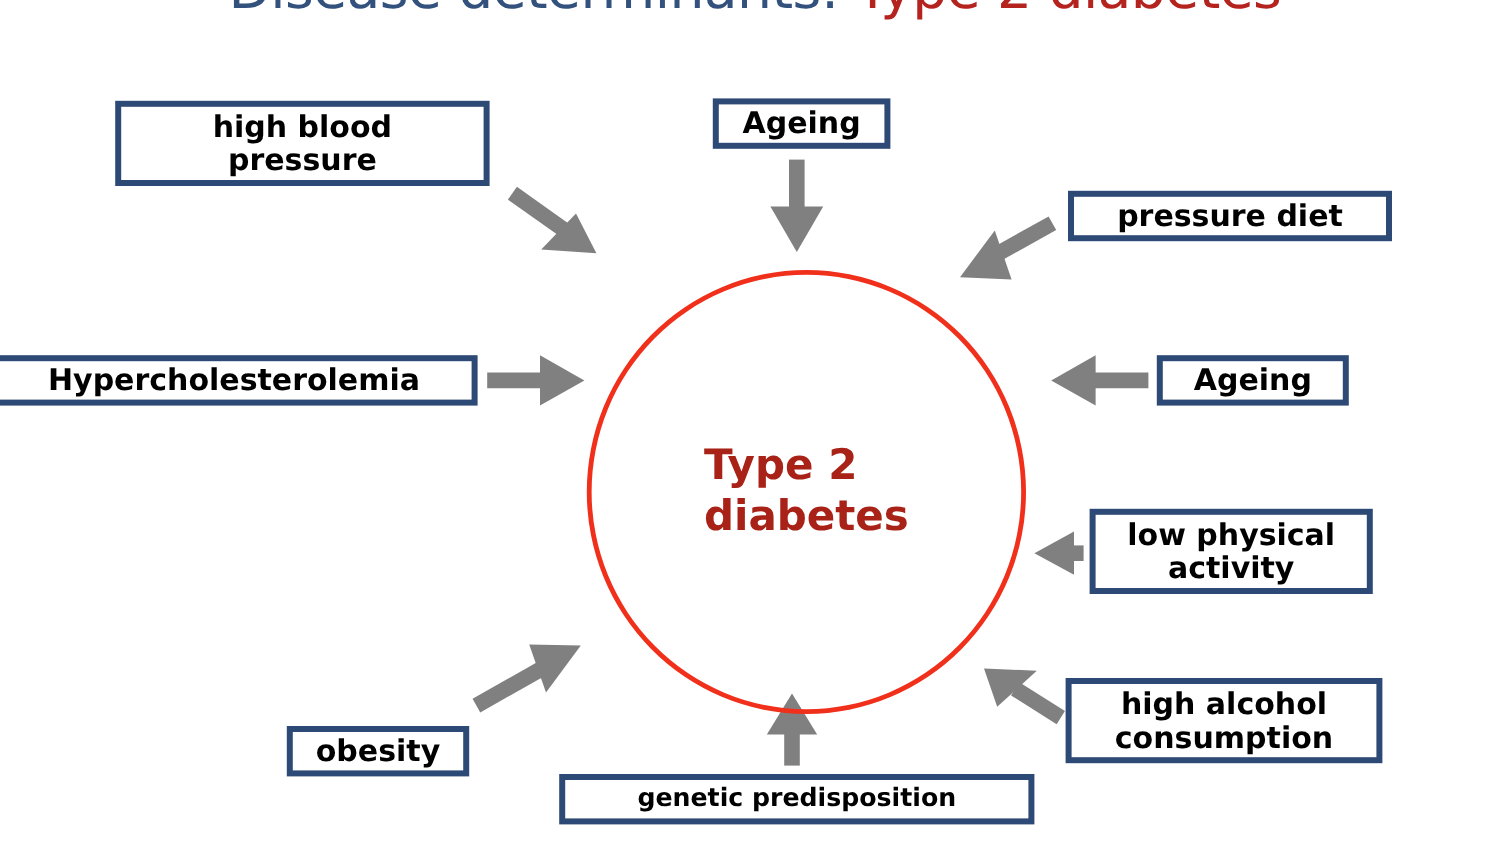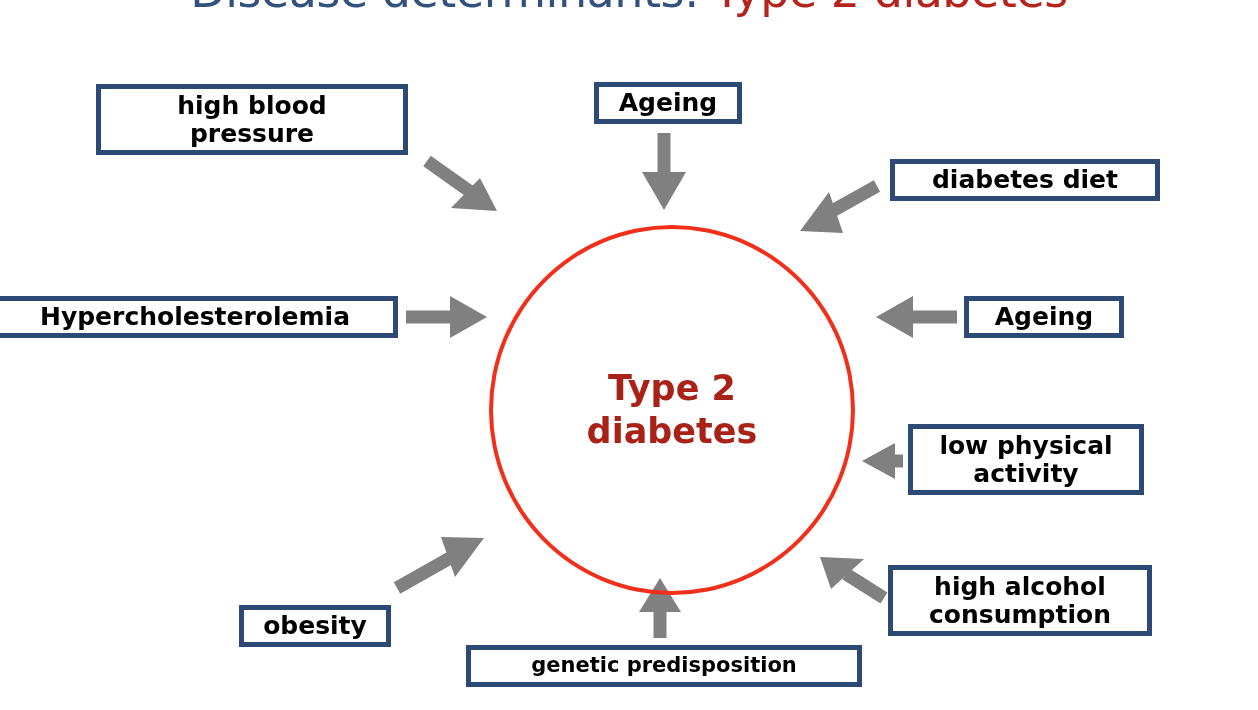--- a/index.html
+++ b/index.html
@@ -72,21 +72,21 @@
     border-radius: 50%;
     background: transparent;
     display: flex;
     align-items: center;
     justify-content: center;
   }
   #center-label {
     color: #a82217;
     font-size: 35px;
     font-weight: bold;
-    text-align: center;
+    text-align: left;
     line-height: 1.22;
     white-space: pre-line;
   }
 
   
   #arrows {
     position: absolute;
     left: 0;
     top: 0;
     width: 1258px;
@@ -163,21 +163,21 @@
 
   <div class="node-box b-hbp">
     <span class="lbl">high blood<br>pressure</span>
   </div>
 
   <div class="node-box b-ageing">
     <span class="lbl">Ageing</span>
   </div>
 
   <div class="node-box b-diet">
-    <span class="lbl">diabetes diet</span>
+    <span class="lbl">pressure diet</span>
   </div>
 
   <div class="node-box b-chol">
     <span class="lbl">Hypercholesterolemia</span>
   </div>
 
   <div class="node-box b-smoke">
     <span class="lbl">Ageing</span>
   </div>
 

